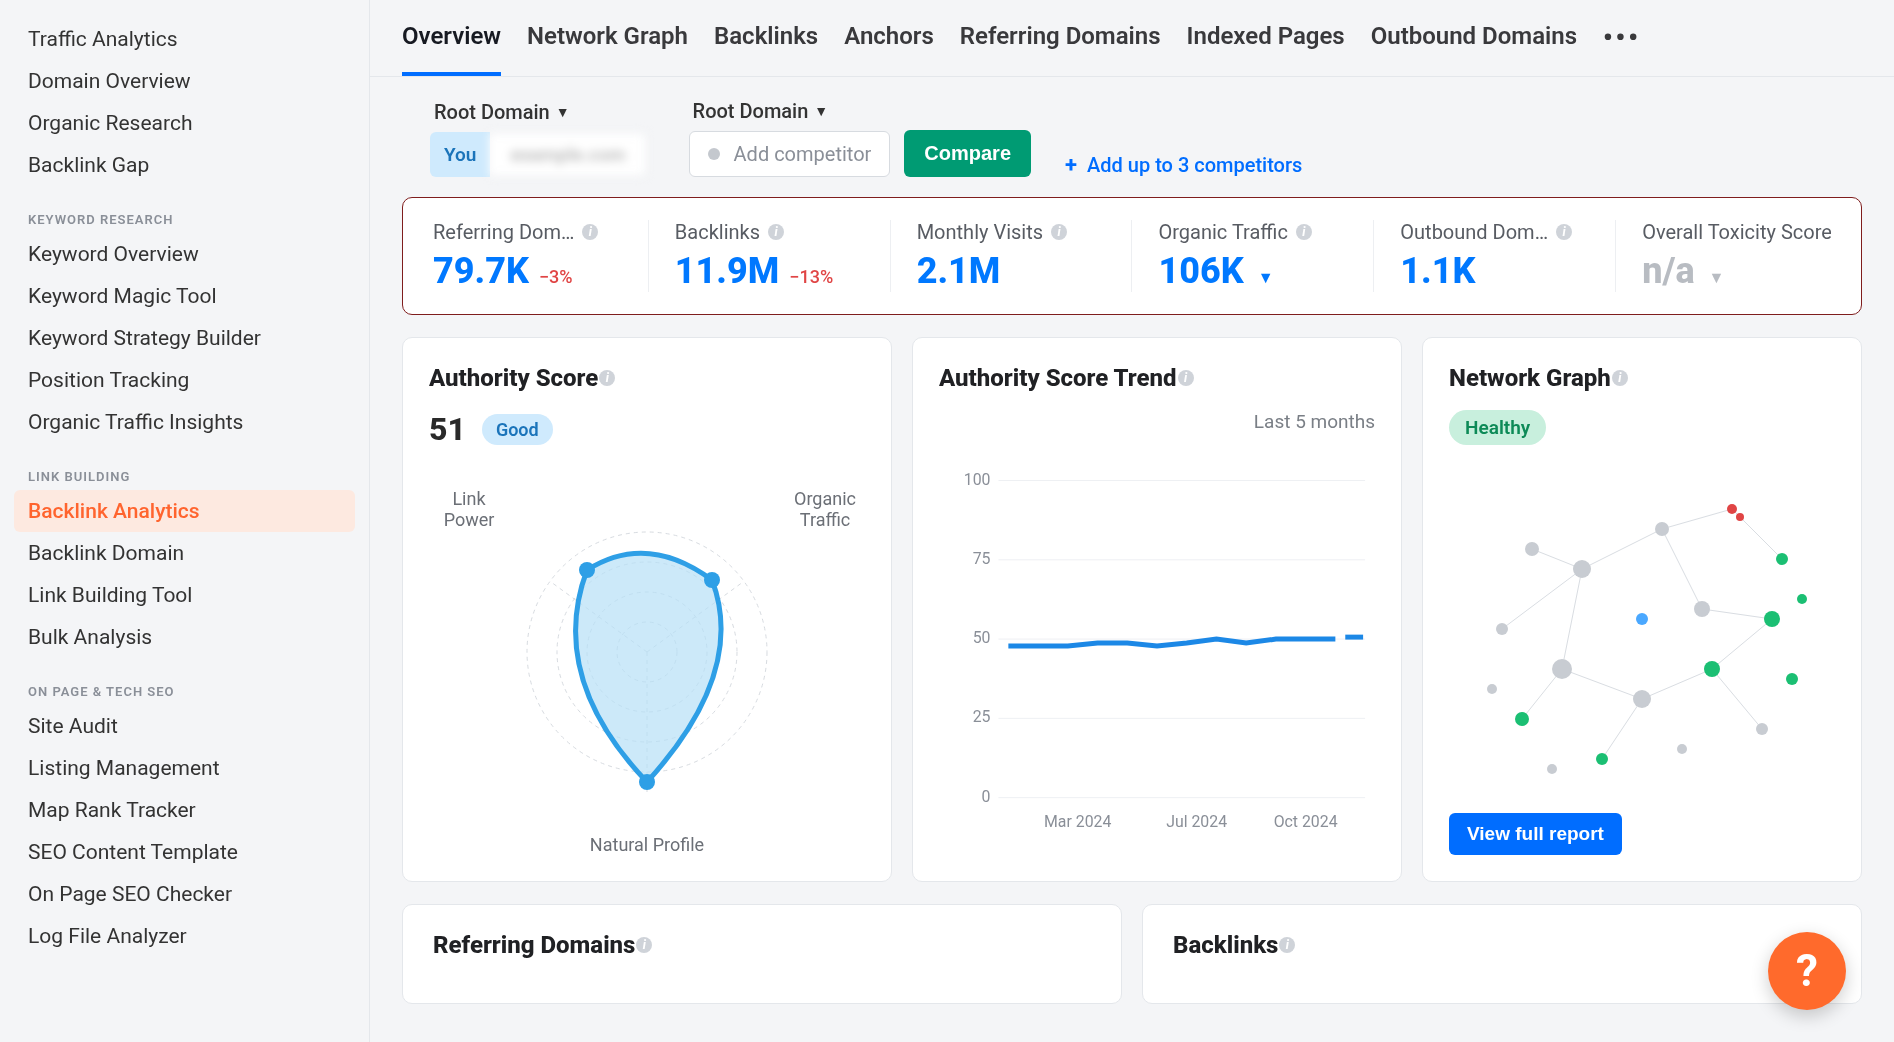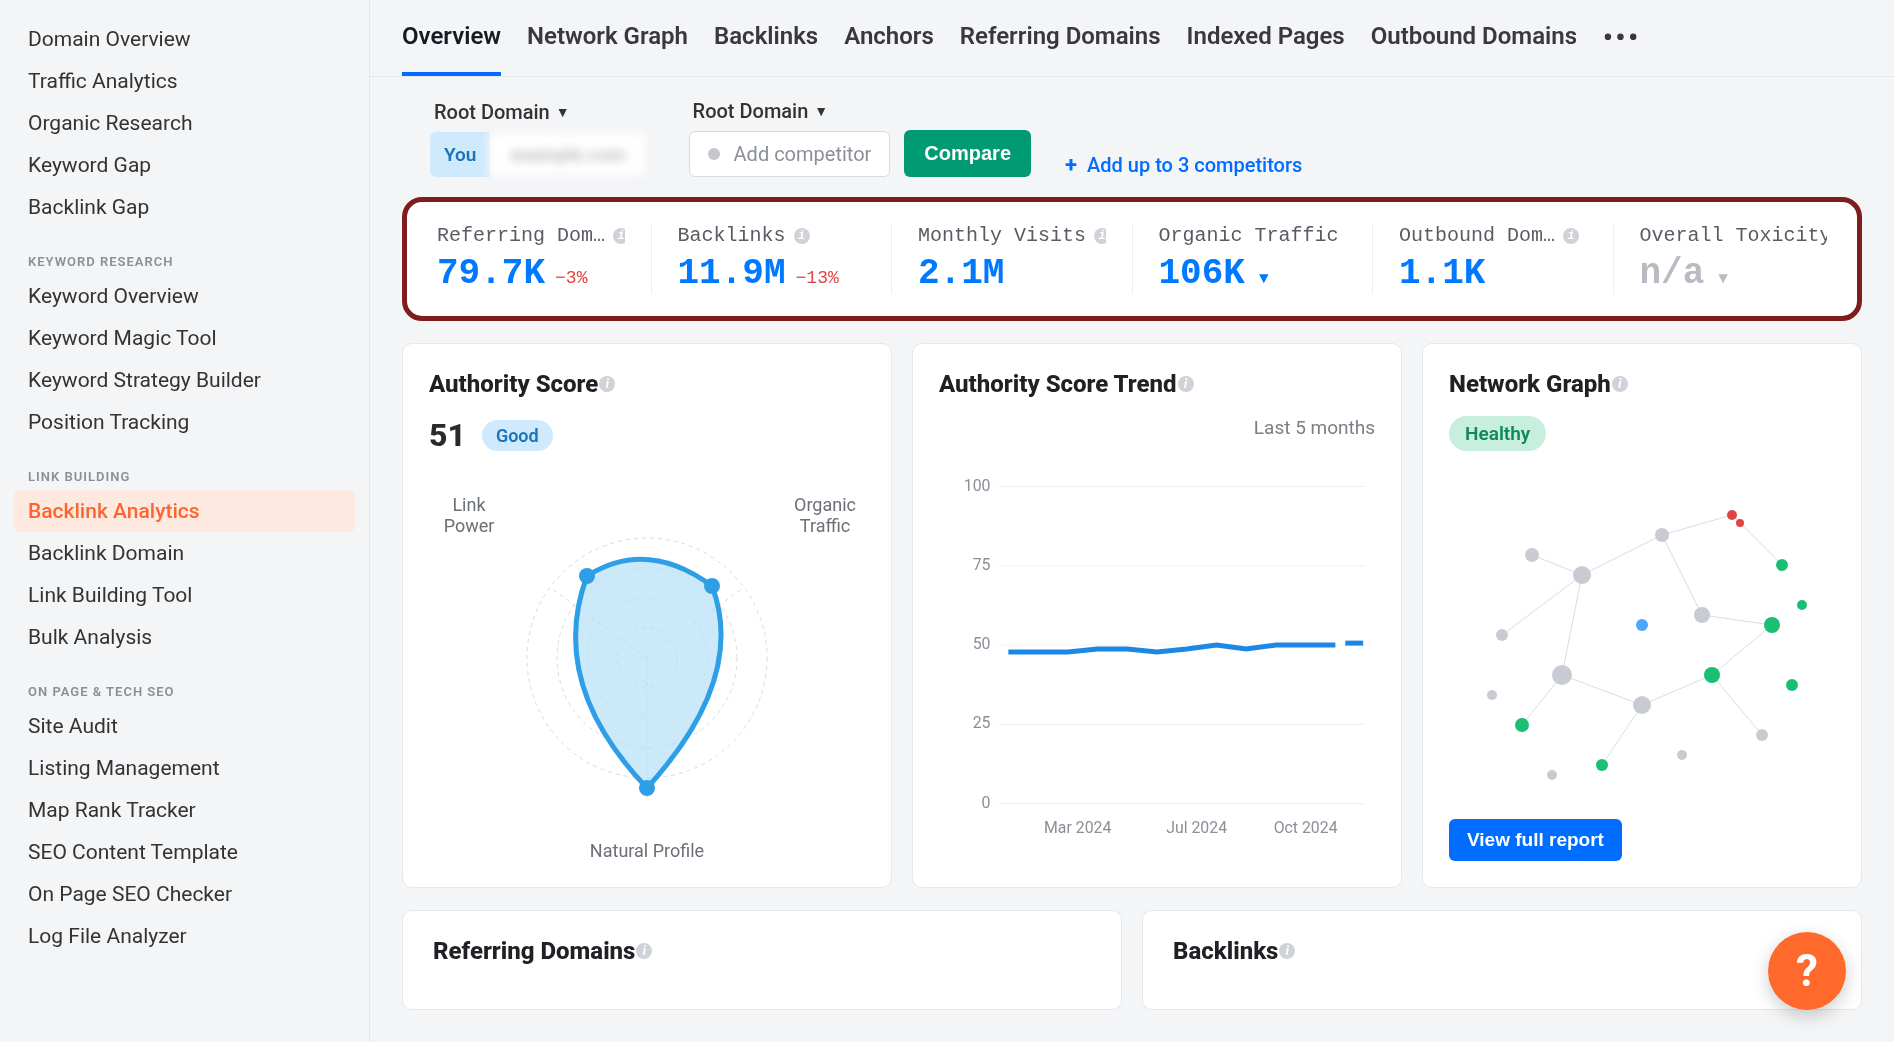--- a/index.html
+++ b/index.html
@@ -121,22 +121,22 @@
   }
   .add-link{
     display:flex; align-items:center; gap:10px;
     color:#006dff; font-size:20px; font-weight:500; cursor:pointer;
     margin-left:20px;
   }
 
   
   .content { padding: 20px 32px; overflow-y:auto; }
   .metrics-card{
-    background:#fff; border:5px solid #7f1d1d; border-radius:20px;
-    display:flex; padding:22px 4px;font-family:Liberation Mono, monospace;
+    background:#fff; border:1px solid #7f1d1d; border-radius:10px;
+    display:flex; padding:22px 4px;
   }
   .metric{
     flex:1; padding:0 26px; border-right:1px solid #edeff2;
     display:flex; flex-direction:column; gap:6px; min-width:0;
   }
   .metric:last-child{border-right:none;}
   .metric-label{
     font-size:20px; color:#585c63; display:flex; align-items:center; gap:8px;
     white-space:nowrap; overflow:hidden; text-overflow:ellipsis;
   }
@@ -209,31 +209,31 @@
     background:#ff6a2c; color:#fff;
     display:flex; align-items:center; justify-content:center;
     font-size:44px; font-weight:700; cursor:pointer;
     box-shadow:0 6px 18px rgba(0,0,0,.2);
   }
 </style>
 </head>
 <body>
 
 <aside class="sidebar">
+  <div class="sidebar-item">Traffic Analytics</div>
   <div class="sidebar-item">Domain Overview</div>
-  <div class="sidebar-item">Traffic Analytics</div>
   <div class="sidebar-item">Organic Research</div>
-  <div class="sidebar-item">Keyword Gap</div>
   <div class="sidebar-item">Backlink Gap</div>
 
   <div class="sidebar-heading">KEYWORD RESEARCH</div>
   <div class="sidebar-item">Keyword Overview</div>
   <div class="sidebar-item">Keyword Magic Tool</div>
   <div class="sidebar-item">Keyword Strategy Builder</div>
   <div class="sidebar-item">Position Tracking</div>
+  <div class="sidebar-item">Organic Traffic Insights</div>
 
   <div class="sidebar-heading">LINK BUILDING</div>
   <div class="sidebar-item active">Backlink Analytics</div>
   <div class="sidebar-item">Backlink Domain</div>
   <div class="sidebar-item">Link Building Tool</div>
   <div class="sidebar-item">Bulk Analysis</div>
 
   <div class="sidebar-heading">ON PAGE &amp; TECH SEO</div>
   <div class="sidebar-item">Site Audit</div>
   <div class="sidebar-item">Listing Management</div>

